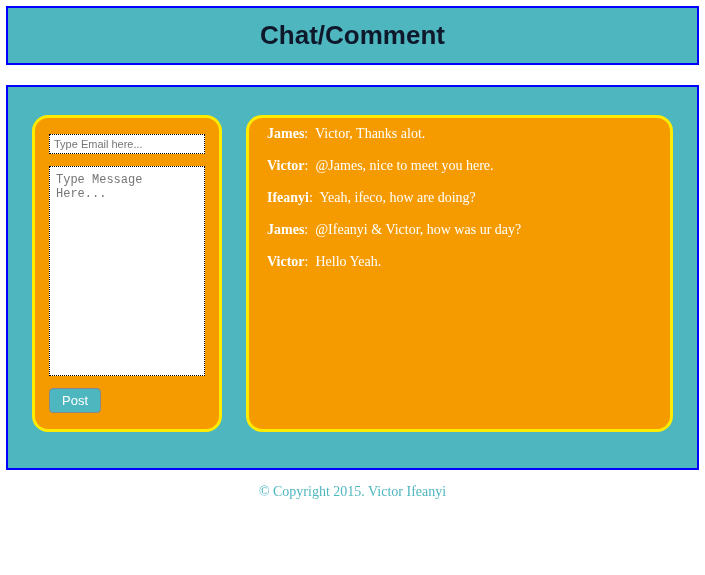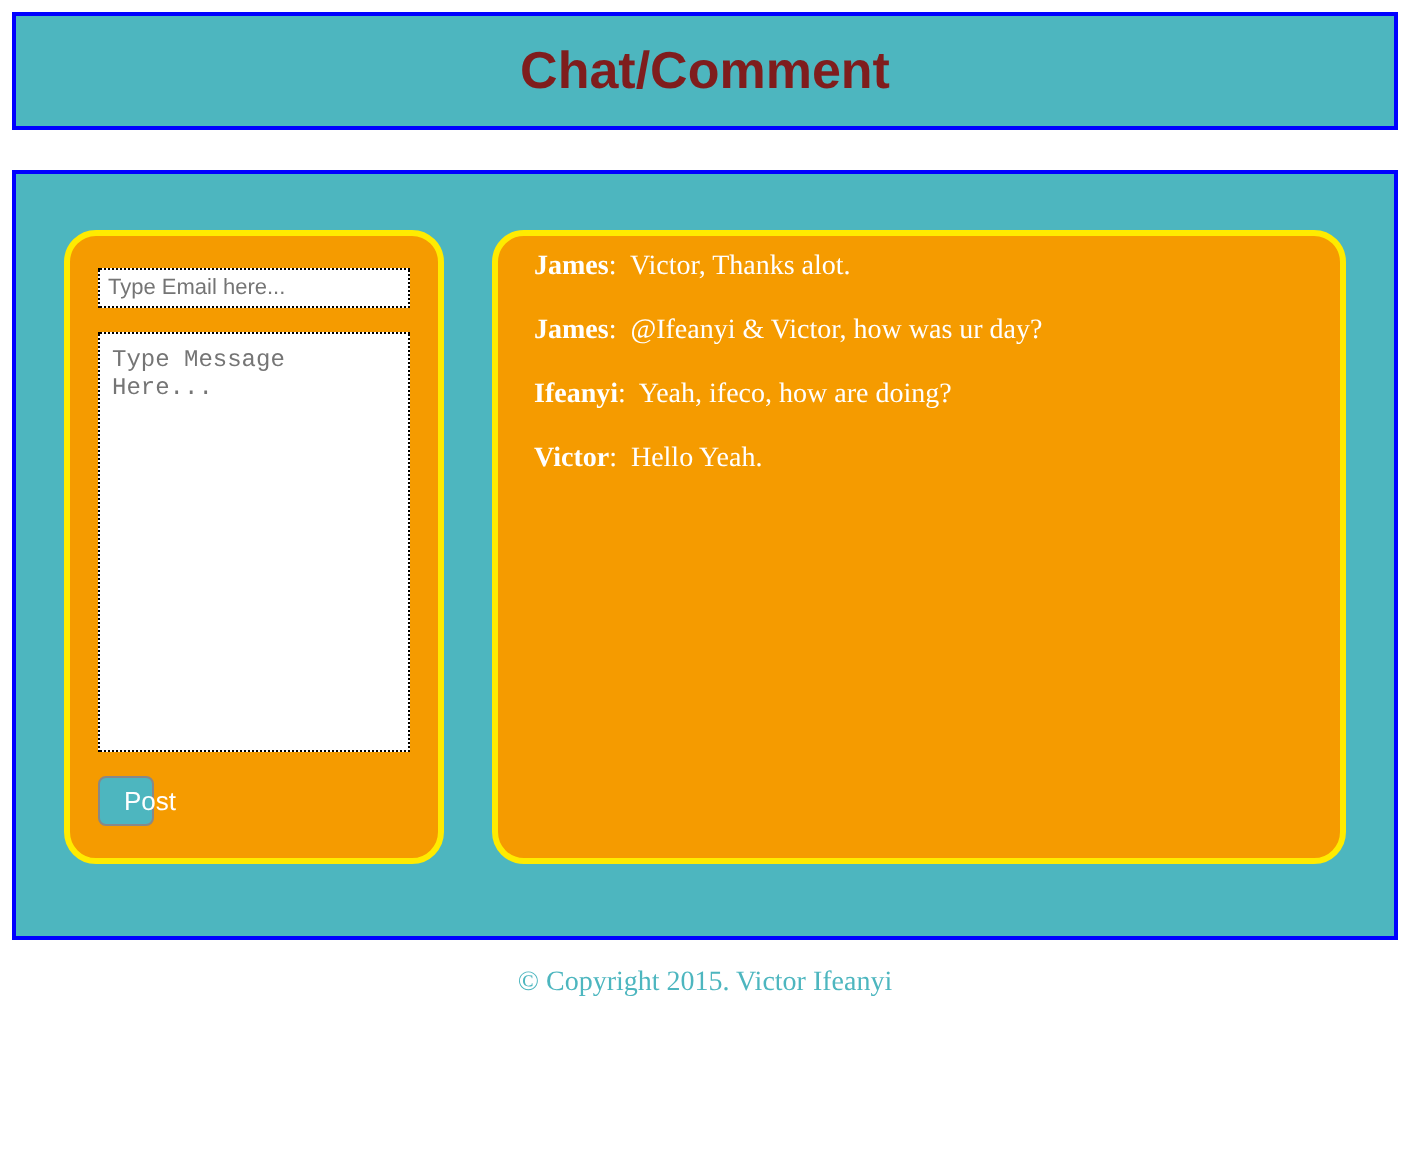--- a/index.html
+++ b/index.html
@@ -10,21 +10,21 @@
       padding: 6px;
     }
     .header {
       background: #4db6bf;
       border: 2px solid #0000ff;
       text-align: center;
       padding: 12px 0;
       margin-bottom: 20px;
     }
     .header h1 {
-      color: #7f1d1d;
+      color: #0f172a;
       font-size: 26px;
       font-weight: bold;
       font-family: Verdana, Arial, sans-serif;
     }
     .main {
       background: #4db6bf;
       border: 2px solid #0000ff;
       padding: 28px 24px 36px 24px;
       display: flex;
       gap: 24px;
@@ -60,21 +60,21 @@
       color: #999;
       resize: none;
     }
     .post-btn {
       background: #4db6bf;
       border: 1px solid #888;
       border-radius: 4px;
       color: #fff;
       font-size: 13px;
       padding: 4px 12px;
-      width: 28px;
+      width: 52px;
       cursor: pointer;
       font-family: Arial, sans-serif;
     }
     .messages-panel {
       background: #f59b00;
       border: 3px solid #ffeb00;
       border-radius: 16px;
       flex: 1;
       padding: 8px 18px;
       color: #fff;
@@ -108,26 +108,30 @@
     <textarea placeholder="Type Message Here..." style=""></textarea>
     <button class="post-btn">Post</button>
   </div>
 
   <div class="messages-panel">
     <div class="msg">
       <span class="name">James</span>:&nbsp;
       <span>Victor, Thanks alot.</span>
     </div>
     <div class="msg">
-      <span class="name">James</span>:&nbsp;
-      <span>@Ifeanyi &amp; Victor, how was ur day?</span>
+      <span class="name">Victor</span>:&nbsp;
+      <span>@James, nice to meet you here.</span>
     </div>
     <div class="msg">
       <span class="name">Ifeanyi</span>:&nbsp;
       <span>Yeah, ifeco, how are doing?</span>
+    </div>
+    <div class="msg">
+      <span class="name">James</span>:&nbsp;
+      <span>@Ifeanyi &amp; Victor, how was ur day?</span>
     </div>
     <div class="msg">
       <span class="name">Victor</span>:&nbsp;
       <span>Hello Yeah.</span>
     </div>
   </div>
 
 </div>
 
 <div class="footer">

